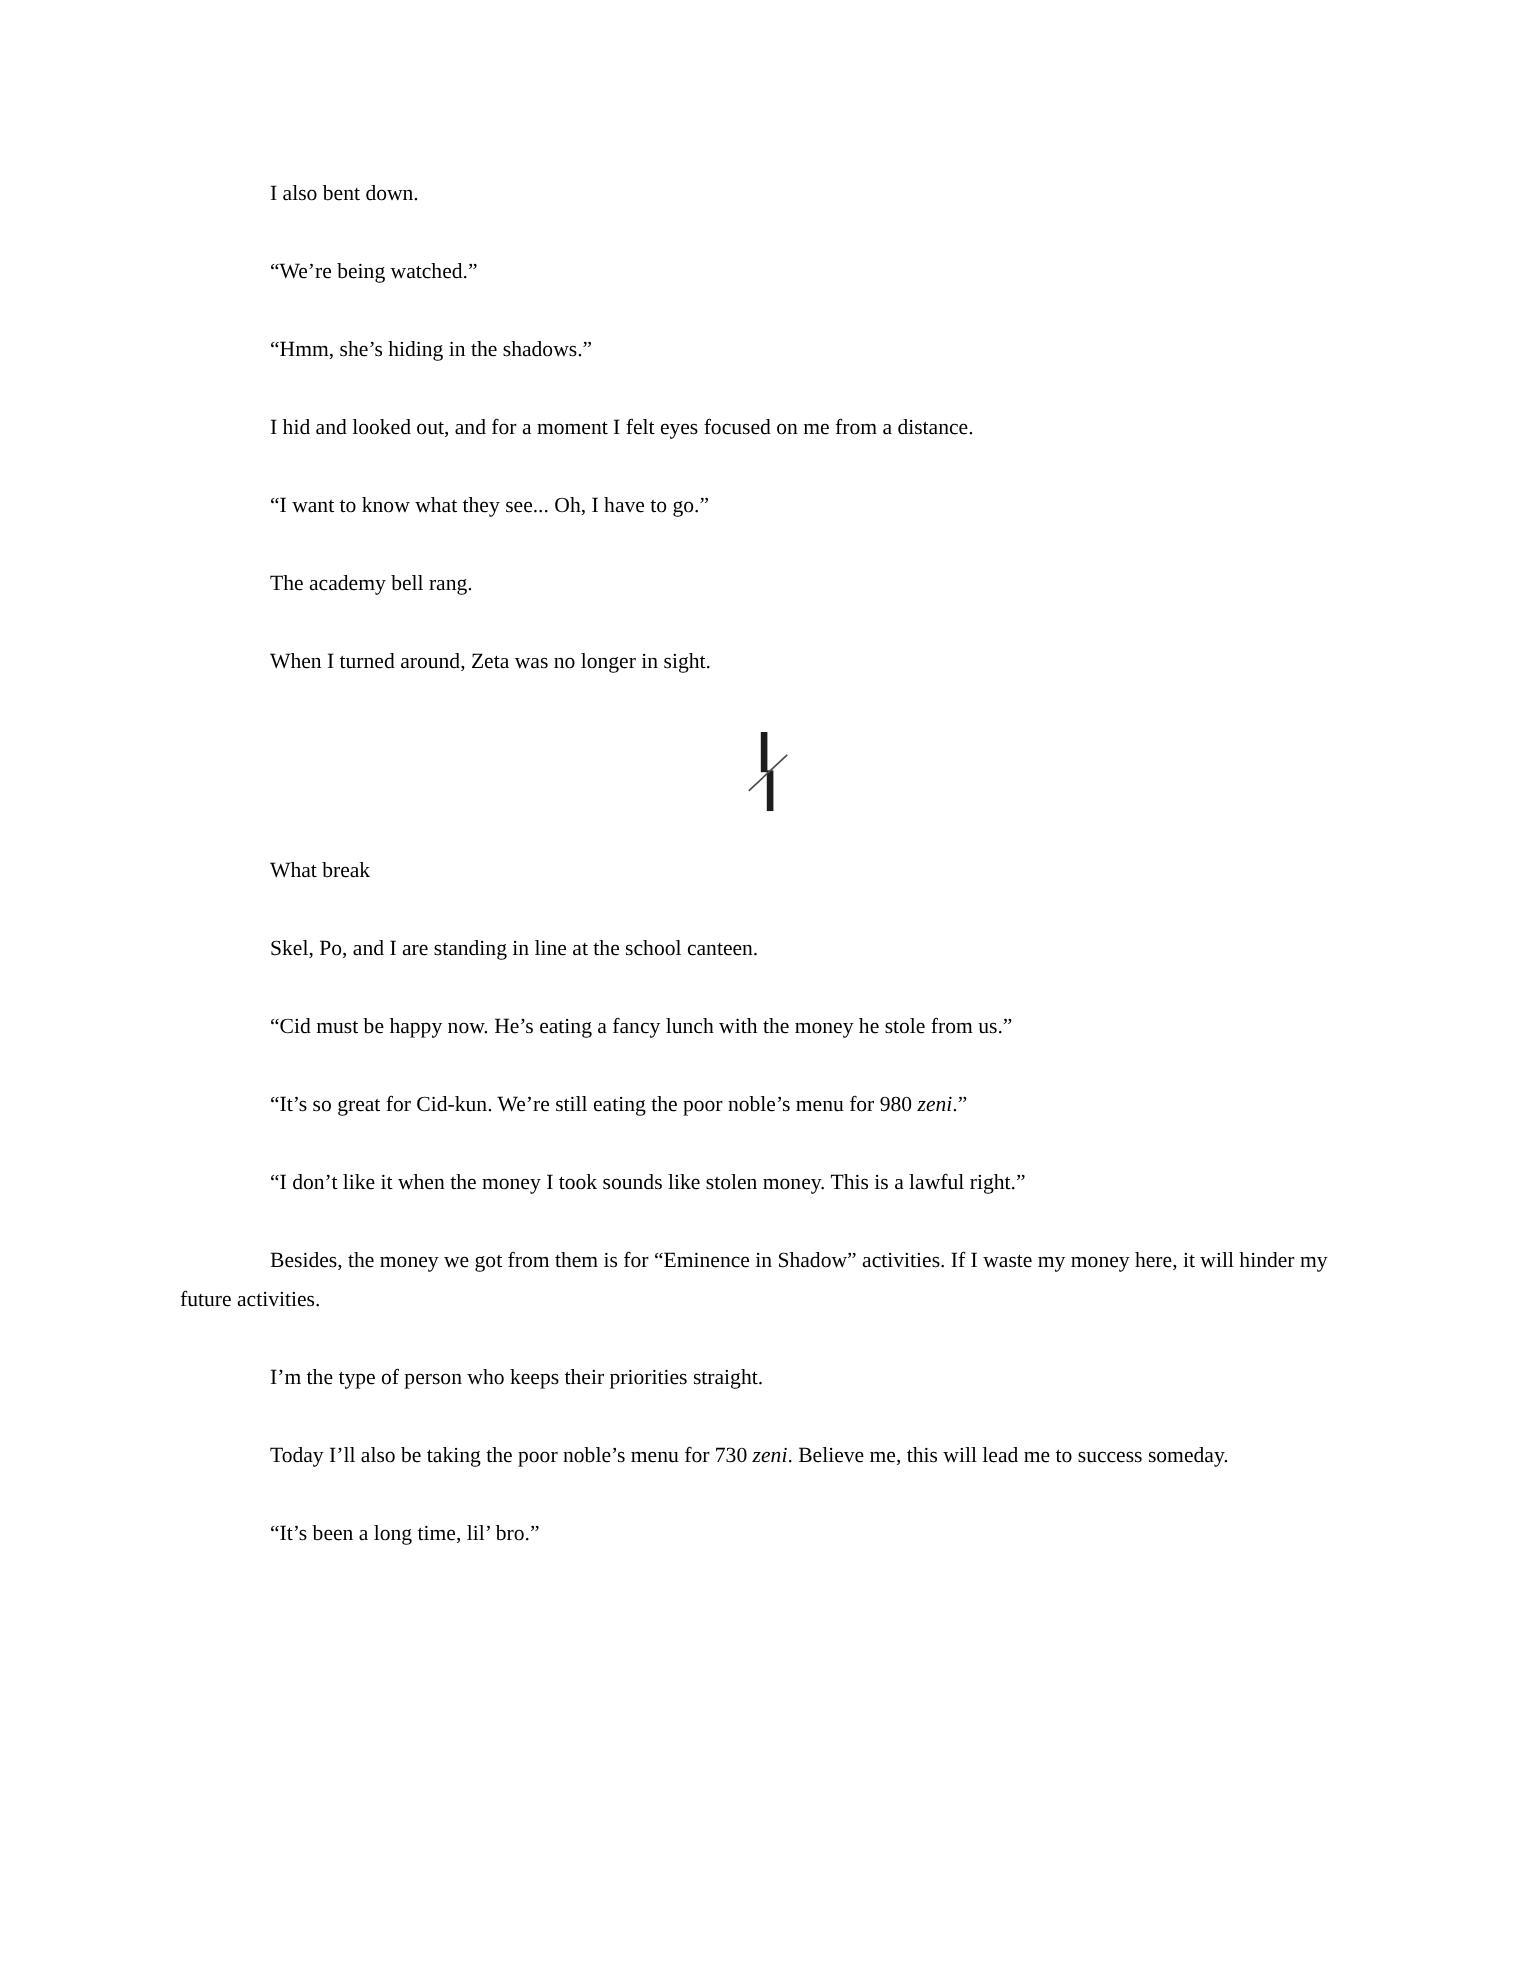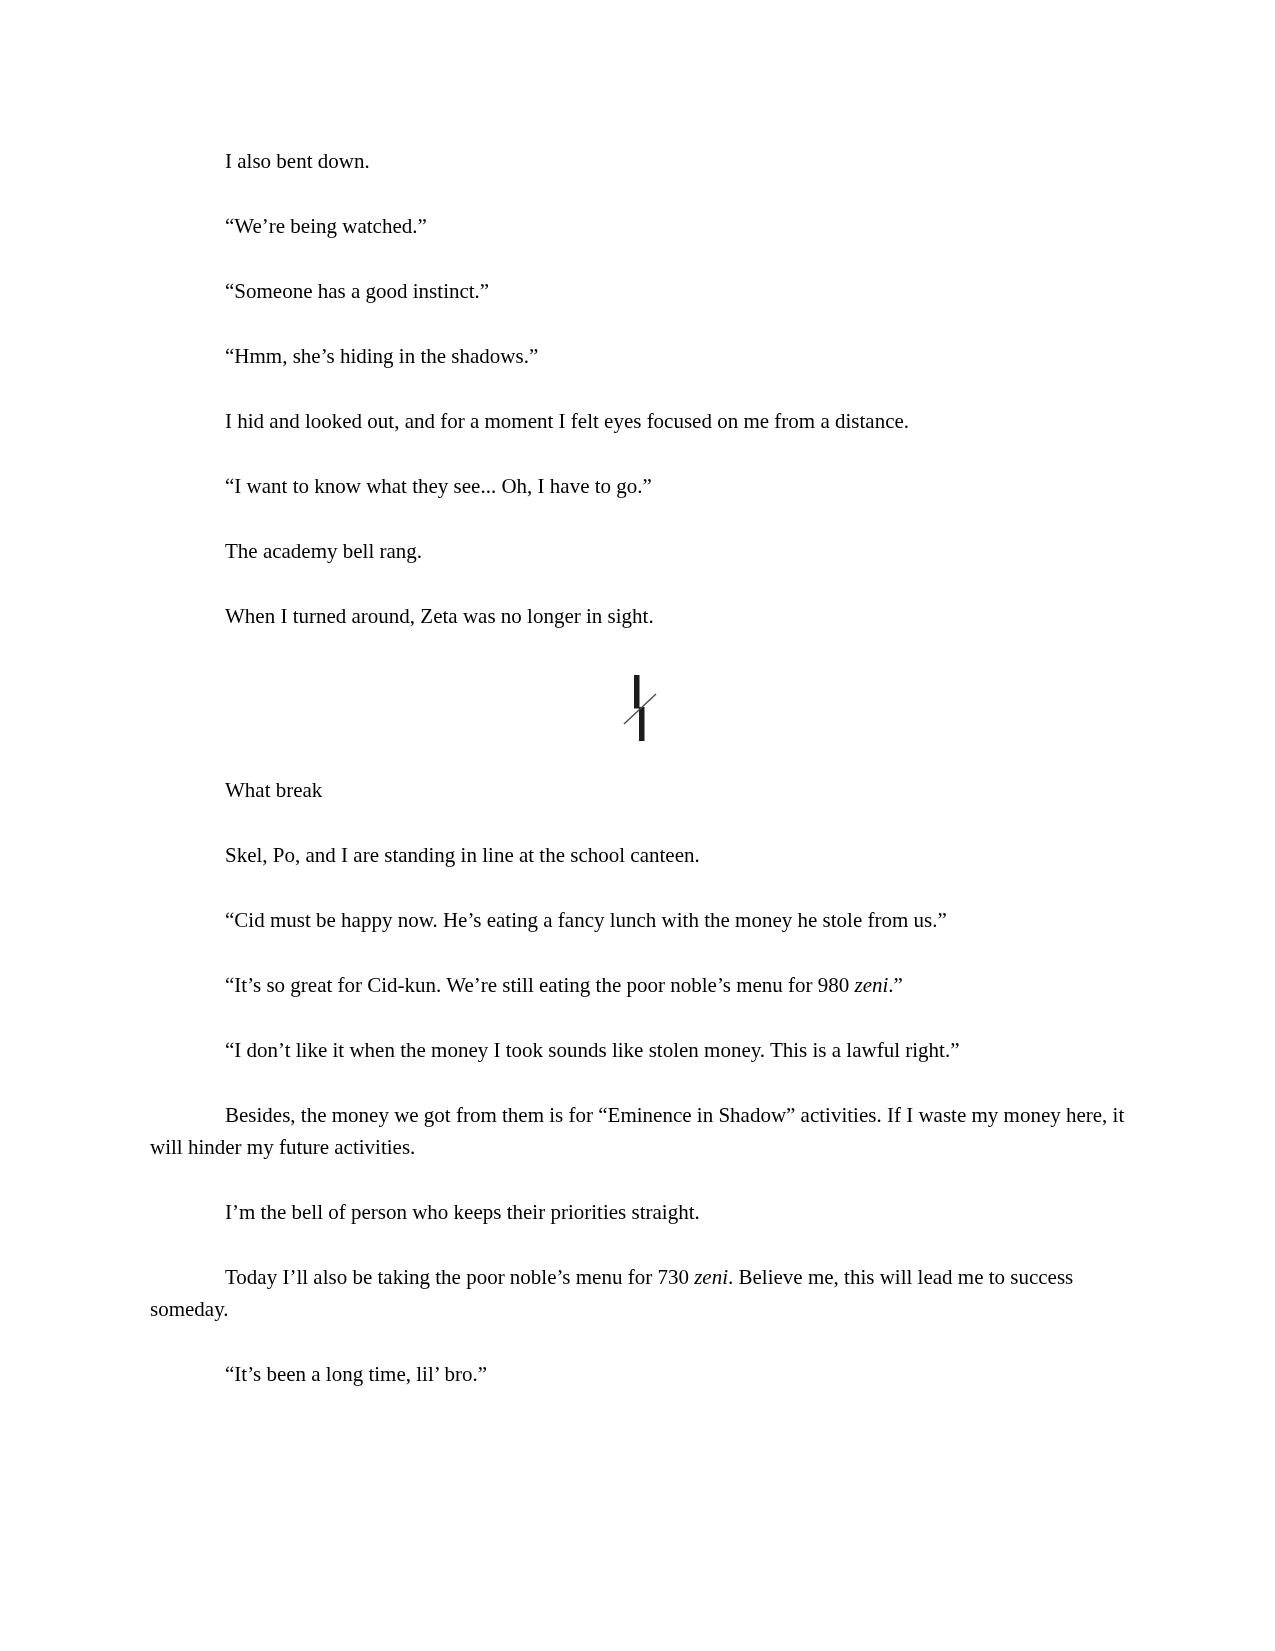--- a/index.html
+++ b/index.html
@@ -8,21 +8,21 @@
     background: #ffffff;
   }
   .page {
     position: relative;
     width: 1275px;
     height: 1651px;
     box-sizing: border-box;
     background: #ffffff;
     color: #000000;
     font-family: "Liberation Serif", "DejaVu Serif", serif;
-    font-size: 21px;
+    font-size: 18px;
     line-height: 32px;
     padding: 145px 145px 0 150px;
     overflow: hidden;
   }
   .page p {
     margin: 0 0 33px 0;
     text-indent: 75px;
     text-align: left;
   }
   .it { font-style: italic; }
@@ -35,21 +35,20 @@
   }
   .divider svg { display: block; }
 </style>
 </head>
 <body>
 
 <div class="page">
 
   <p>I also bent down.</p>
   <p>“We’re being watched.”</p>
-  <p>“Someone has a good instinct.”</p>
   <p>“Hmm, she’s hiding in the shadows.”</p>
   <p>I hid and looked out, and for a moment I felt eyes focused on me from a distance.</p>
   <p>“I want to know what they see... Oh, I have to go.”</p>
   <p>The academy bell rang.</p>
   <p>When I turned around, Zeta was no longer in sight.</p>
 
   <div class="divider">
     <svg width="36" height="66" viewBox="0 0 36 66" xmlns="http://www.w3.org/2000/svg">
       <rect x="12" y="0" width="5.5" height="33.5" fill="#1c1c1c"></rect>
       <rect x="17" y="32" width="5.5" height="34" fill="#1c1c1c"></rect>
@@ -58,19 +57,19 @@
   </div>
 
   <p>What break</p>
   <p>Skel, Po, and I are standing in line at the school canteen.</p>
   <p>“Cid must be happy now. He’s eating a fancy lunch with the money he stole from us.”</p>
 
   <p><span>“It’s so great for Cid-kun. We’re still eating the poor noble’s menu for 980 </span><span class="it">zeni</span><span>.”</span></p>
 
   <p>“I don’t like it when the money I took sounds like stolen money. This is a lawful right.”</p>
   <p>Besides, the money we got from them is for “Eminence in Shadow” activities. If I waste my money here, it will hinder my future activities.</p>
-  <p>I’m the bell of person who keeps their priorities straight.</p>
+  <p>I’m the type of person who keeps their priorities straight.</p>
 
   <p><span>Today I’ll also be taking the poor noble’s menu for 730 </span><span class="it">zeni</span><span>. Believe me, this will lead me to success someday.</span></p>
 
   <p>“It’s been a long time, lil’ bro.”</p>
 
 </div>
 
 </body></html>

